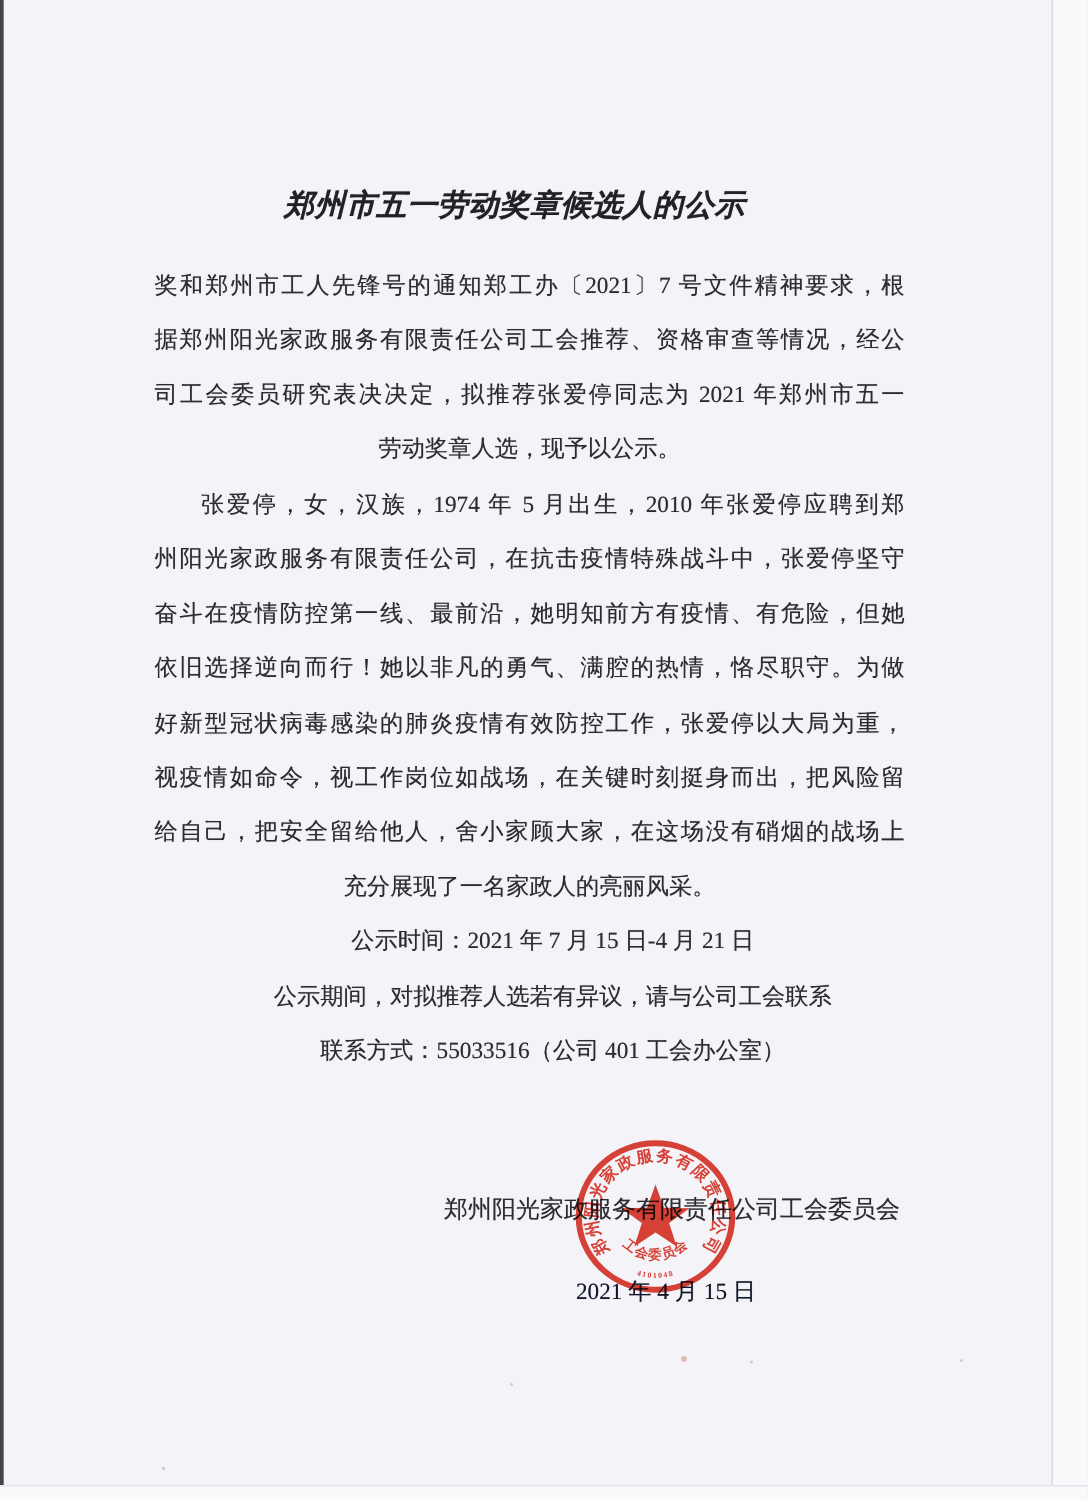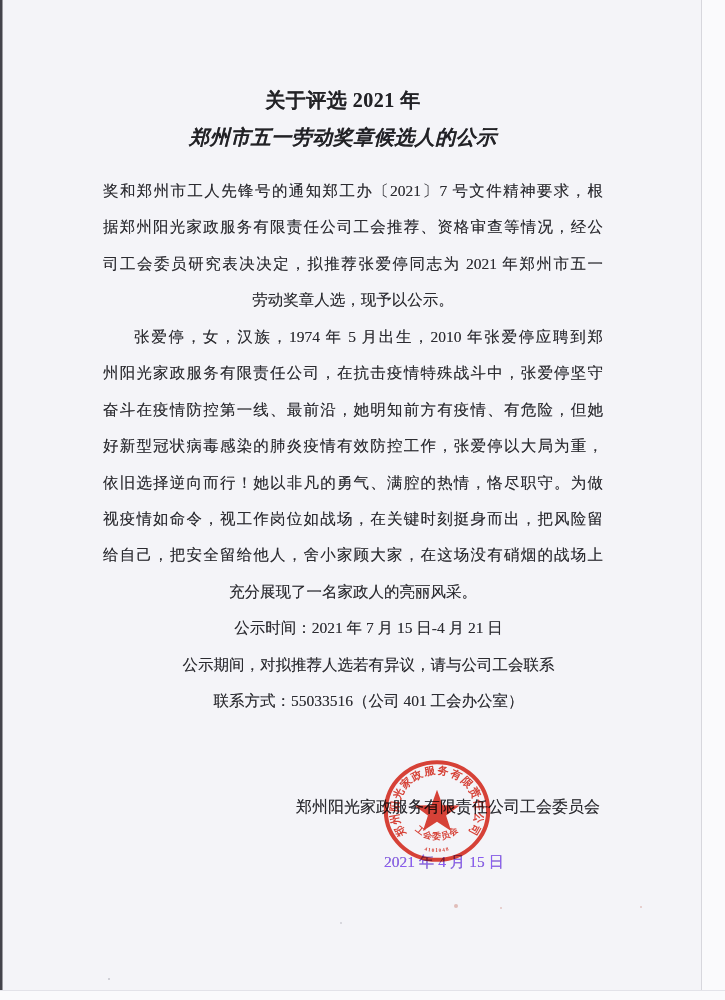--- a/index.html
+++ b/index.html
@@ -49,54 +49,53 @@
   .lead{padding-left:31px;}
 
   .signature-org{
     position:absolute;top:794px;right:125px;margin:0;
     font-size:16px;line-height:26px;color:#2b2b30;
     text-shadow:0 0 .45px rgba(43,43,48,.5);
     text-align:right;
   }
   .signature-date{
     position:absolute;top:833px;left:444px;transform:translateX(-50%);
-    font-size:15.5px;line-height:26px;color:#8b5cf6;white-space:nowrap;
+    font-size:15.5px;line-height:26px;color:#0f172a;white-space:nowrap;
     text-shadow:0 0 .45px rgba(43,43,48,.5);
   }
 
   .seal{
     position:absolute;left:371px;top:748px;width:132px;height:126px;
     mix-blend-mode:multiply;opacity:.88;
   }
   .seal text{font-family:"Liberation Serif","DejaVu Serif",serif;font-weight:700;}
 </style>
 </head>
 <body>
 
 <div class="page">
 
   <div class="edge-left"></div>
   <div class="edge-right"></div>
   <div class="edge-bottom"></div>
   <div class="speckles"></div>
 
-  <h1 class="title title-1">关于评选 2021 年</h1>
   <h1 class="title title-2">郑州市五一劳动奖章候选人的公示</h1>
 
   <div class="body-text">
     <div class="line j">奖和郑州市工人先锋号的通知郑工办〔2021〕7 号文件精神要求，根</div>
     <div class="line j">据郑州阳光家政服务有限责任公司工会推荐、资格审查等情况，经公</div>
     <div class="line j">司工会委员研究表决决定，拟推荐张爱停同志为 2021 年郑州市五一</div>
     <div class="line">劳动奖章人选，现予以公示。</div>
 
     <div class="line j indent">张爱停，女，汉族，1974 年 5 月出生，2010 年张爱停应聘到郑</div>
     <div class="line j">州阳光家政服务有限责任公司，在抗击疫情特殊战斗中，张爱停坚守</div>
     <div class="line j">奋斗在疫情防控第一线、最前沿，她明知前方有疫情、有危险，但她</div>
+    <div class="line j">依旧选择逆向而行！她以非凡的勇气、满腔的热情，恪尽职守。为做</div>
     <div class="line j">好新型冠状病毒感染的肺炎疫情有效防控工作，张爱停以大局为重，</div>
-    <div class="line j">依旧选择逆向而行！她以非凡的勇气、满腔的热情，恪尽职守。为做</div>
     <div class="line j">视疫情如命令，视工作岗位如战场，在关键时刻挺身而出，把风险留</div>
     <div class="line j">给自己，把安全留给他人，舍小家顾大家，在这场没有硝烟的战场上</div>
     <div class="line">充分展现了一名家政人的亮丽风采。</div>
 
     <div class="line lead">公示时间：2021 年 7 月 15 日-4 月 21 日</div>
     <div class="line lead">公示期间，对拟推荐人选若有异议，请与公司工会联系</div>
     <div class="line lead">联系方式：55033516（公司 401 工会办公室）</div>
   </div>
 
   <p class="signature-org">郑州阳光家政服务有限责任公司工会委员会</p>

